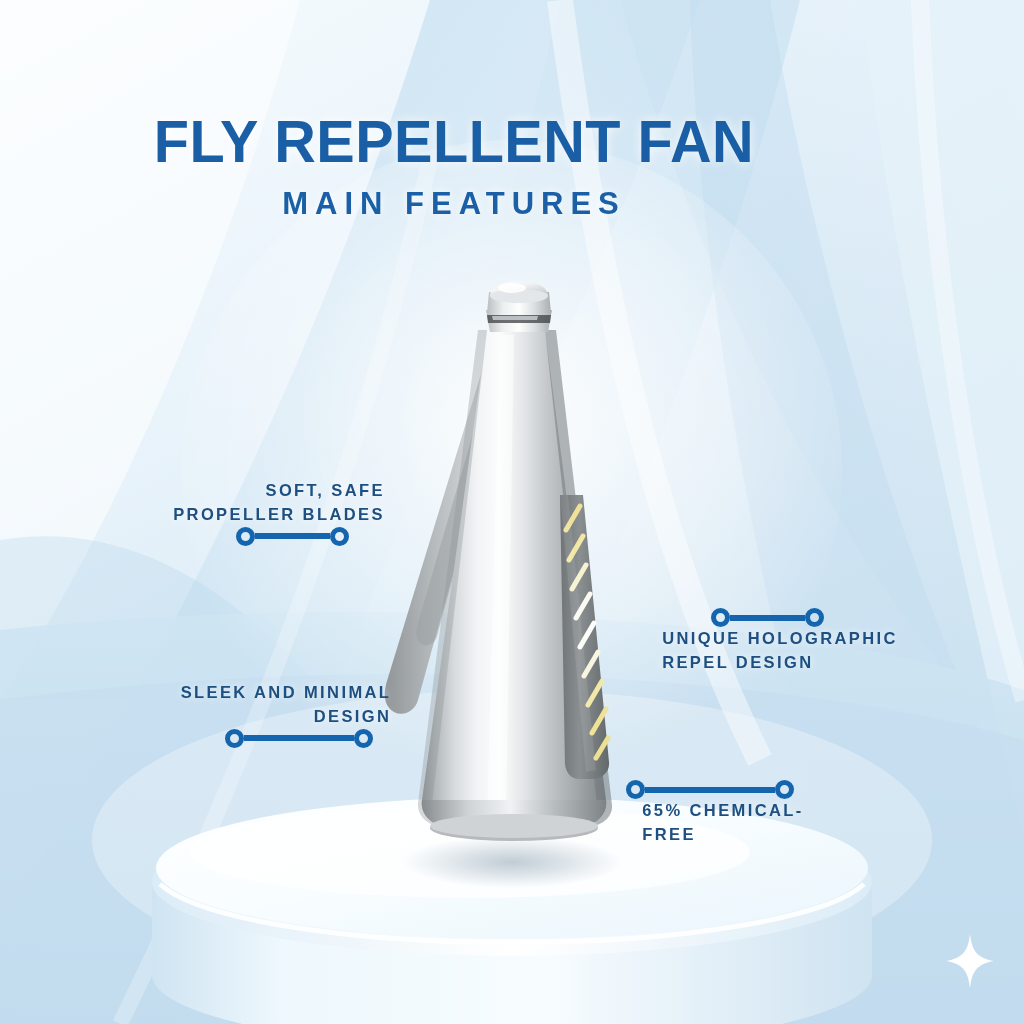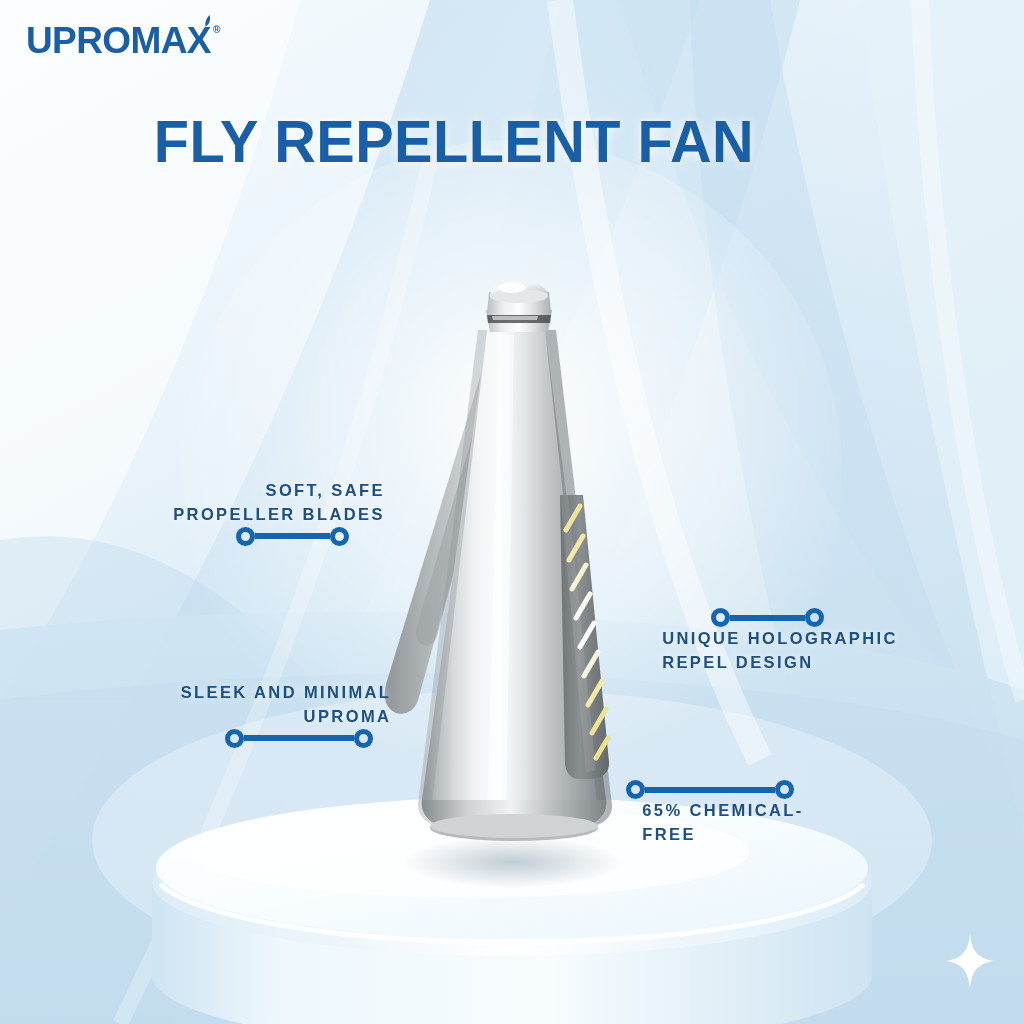--- a/index.html
+++ b/index.html
@@ -334,31 +334,24 @@
 
         <path d="M 489 292 L 549 292 L 551 313 L 487 313 Z" fill="url(#metalCap)"></path>
 
         <path d="M 490 296 C 490 276, 548 276, 548 296 Z" fill="url(#metalDome)"></path>
         <ellipse cx="519" cy="296" rx="29" ry="7" fill="#e3e7e9"></ellipse>
         <ellipse cx="512" cy="288" rx="14" ry="5" fill="#ffffff" opacity="0.85"></ellipse>
       </g>
     </svg>
   </div>
 
-  <div id="logo">
-    <div id="logo-text">
-      <span>UPROMA</span><span id="logo-x-wrap"><span>X</span><svg id="logo-spark" viewBox="0 0 12 15" aria-hidden="true">
-            <path d="M7.5 0 C 4.5 3.5, 2.5 7.5, 3.6 11.5 C 6.8 9.5, 9.2 5.5, 7.5 0 Z" fill="#1a5fa5"></path>
-          </svg></span>
-    </div>
-    <span id="logo-tm">®</span>
-  </div>
 
   <div id="title-block">
     <h1 id="main-title">FLY REPELLENT FAN</h1>
+    <h2 id="sub-title">MAIN FEATURES</h2>
   </div>
 
   <div class="callout left-text" style="left:84px; top:479px; width:390px; justify-content:flex-end;">
     <div class="callout-text">SOFT, SAFE
 PROPELLER BLADES</div>
     <div class="connector" style="margin-left:26px;">
       <span class="ring"></span>
       <span class="bar" style="width:75px;"></span>
       <span class="ring"></span>
     </div>
@@ -369,21 +362,21 @@
       <span class="ring"></span>
       <span class="bar" style="width:75px;"></span>
       <span class="ring"></span>
     </div>
     <div class="callout-text">UNIQUE HOLOGRAPHIC
 REPEL DESIGN</div>
   </div>
 
   <div class="callout left-text" style="left:66px; top:681px; width:440px; justify-content:flex-end;">
     <div class="callout-text">SLEEK AND MINIMAL
-UPROMA</div>
+DESIGN</div>
     <div class="connector" style="margin-left:26px;">
       <span class="ring"></span>
       <span class="bar" style="width:110px;"></span>
       <span class="ring"></span>
     </div>
   </div>
 
   <div class="callout right-text" style="left:513px; top:780px; width:420px; justify-content:flex-start;">
     <div class="connector" style="margin-right:26px;">
       <span class="ring"></span>

